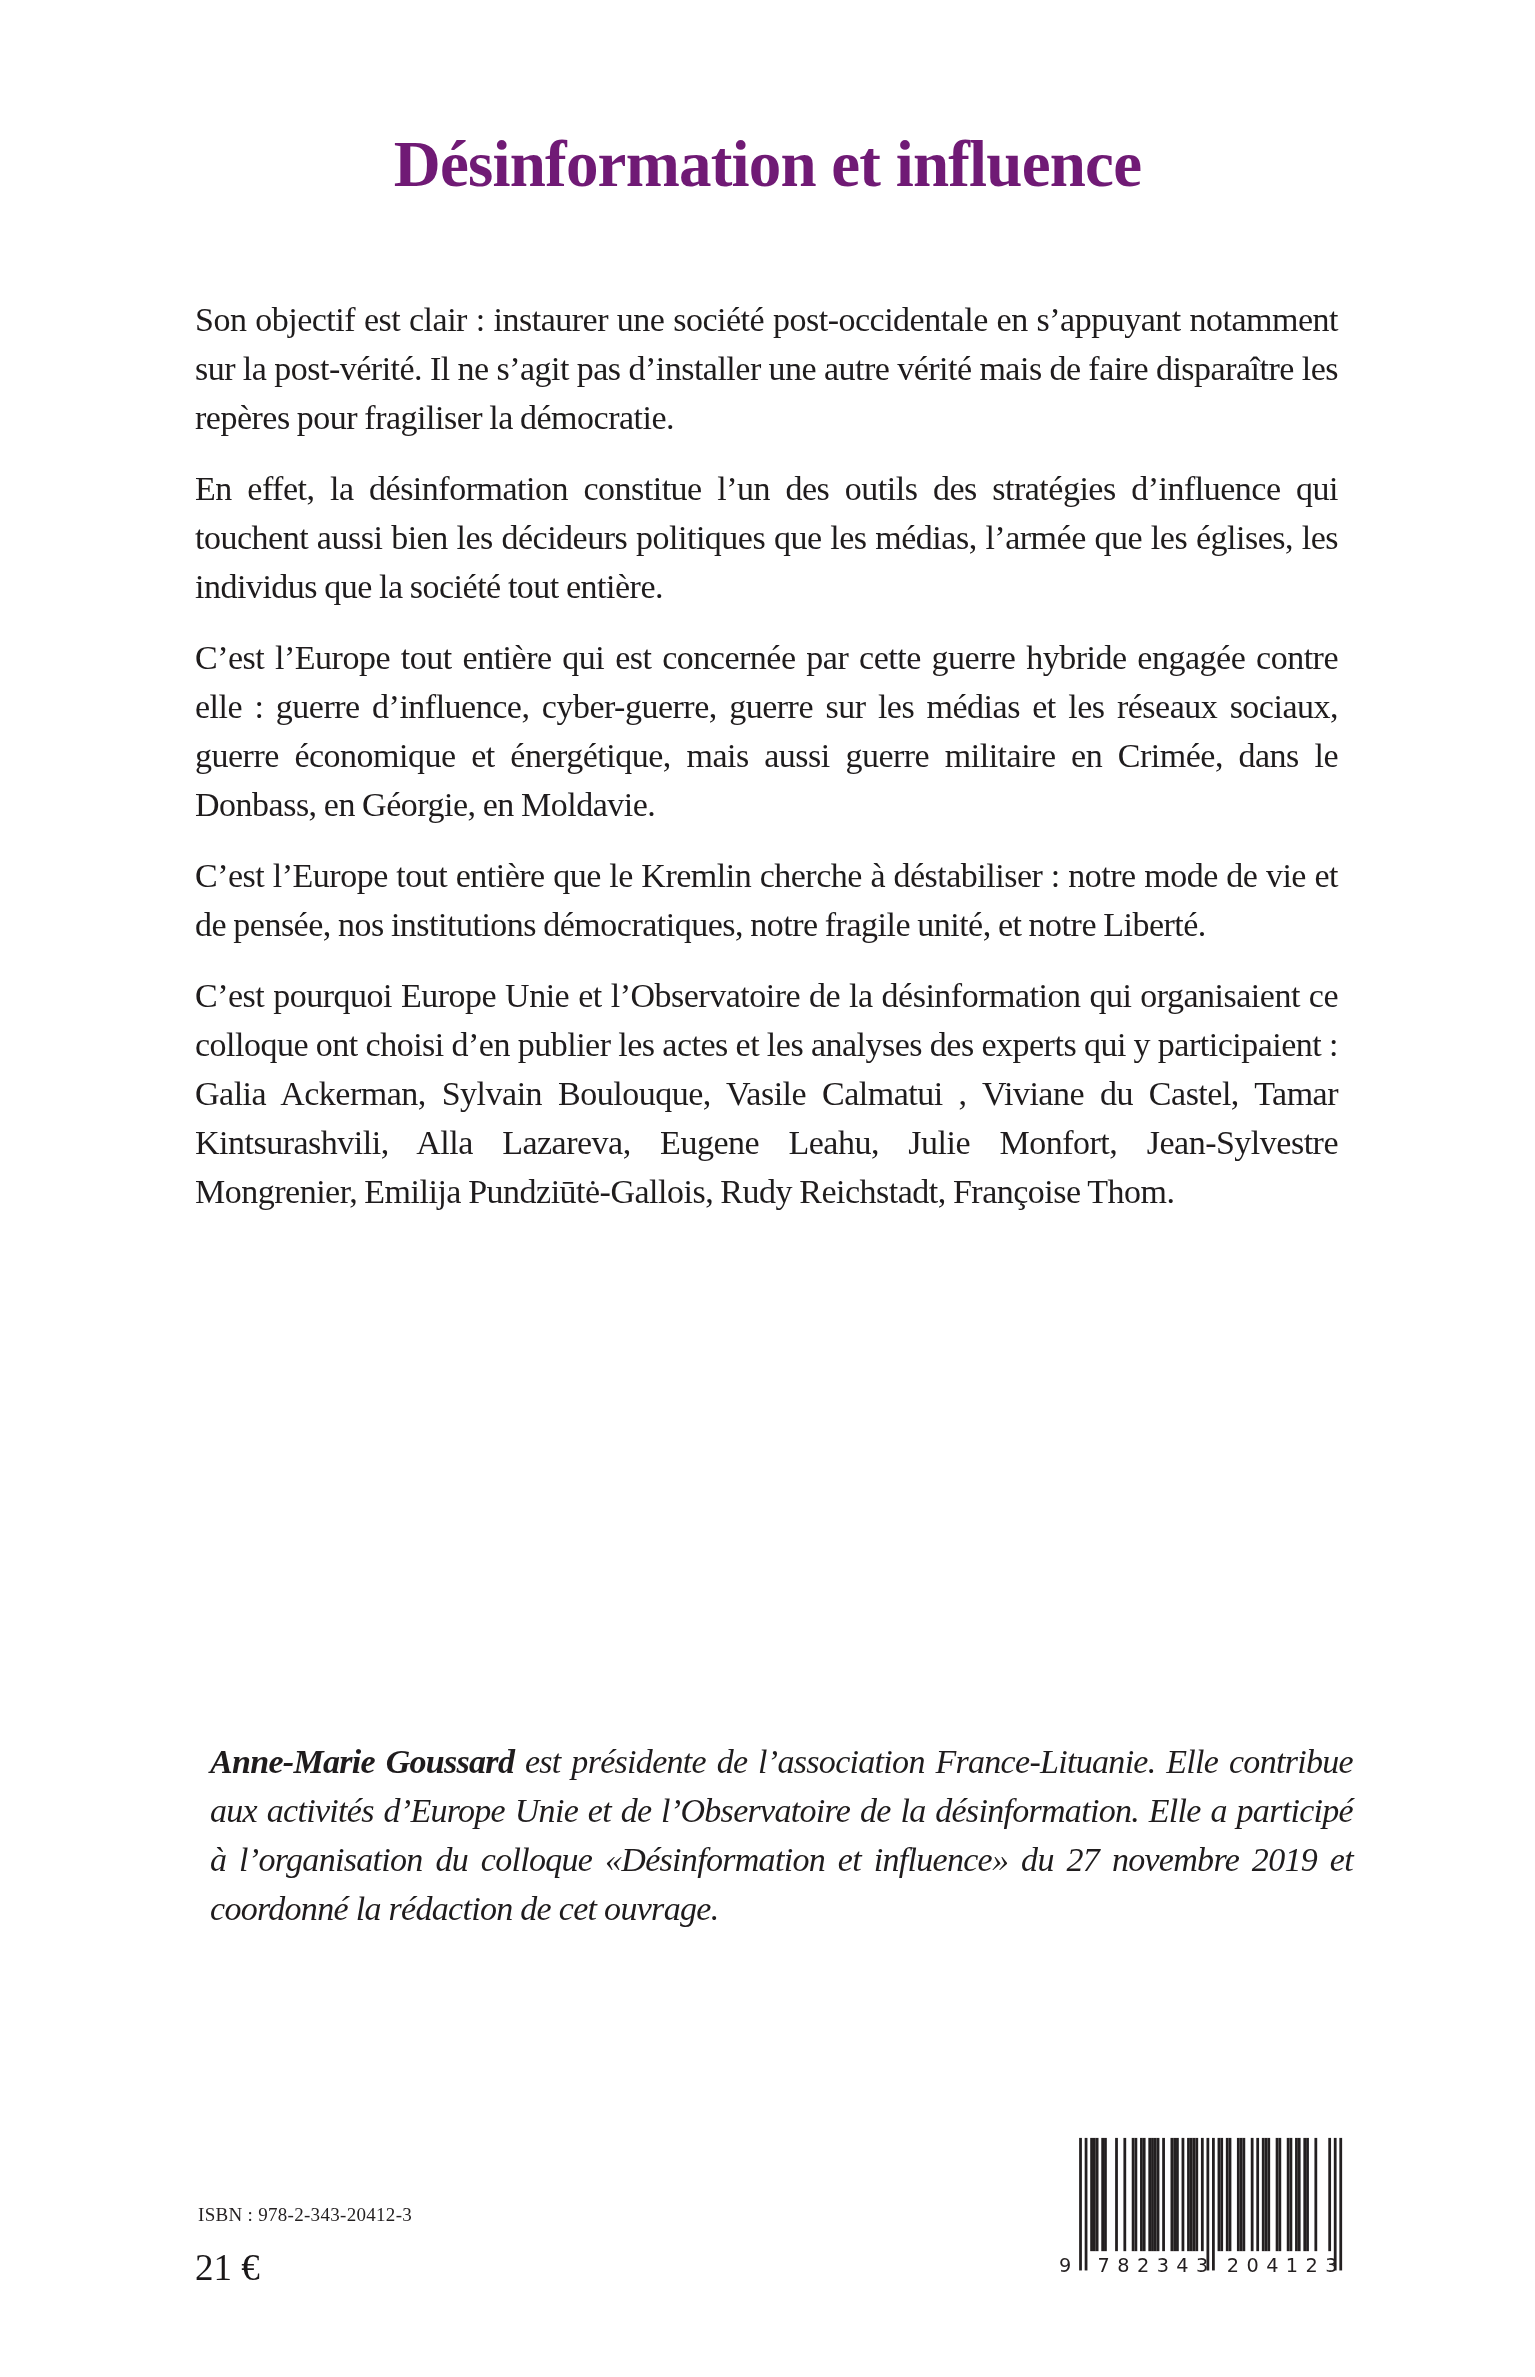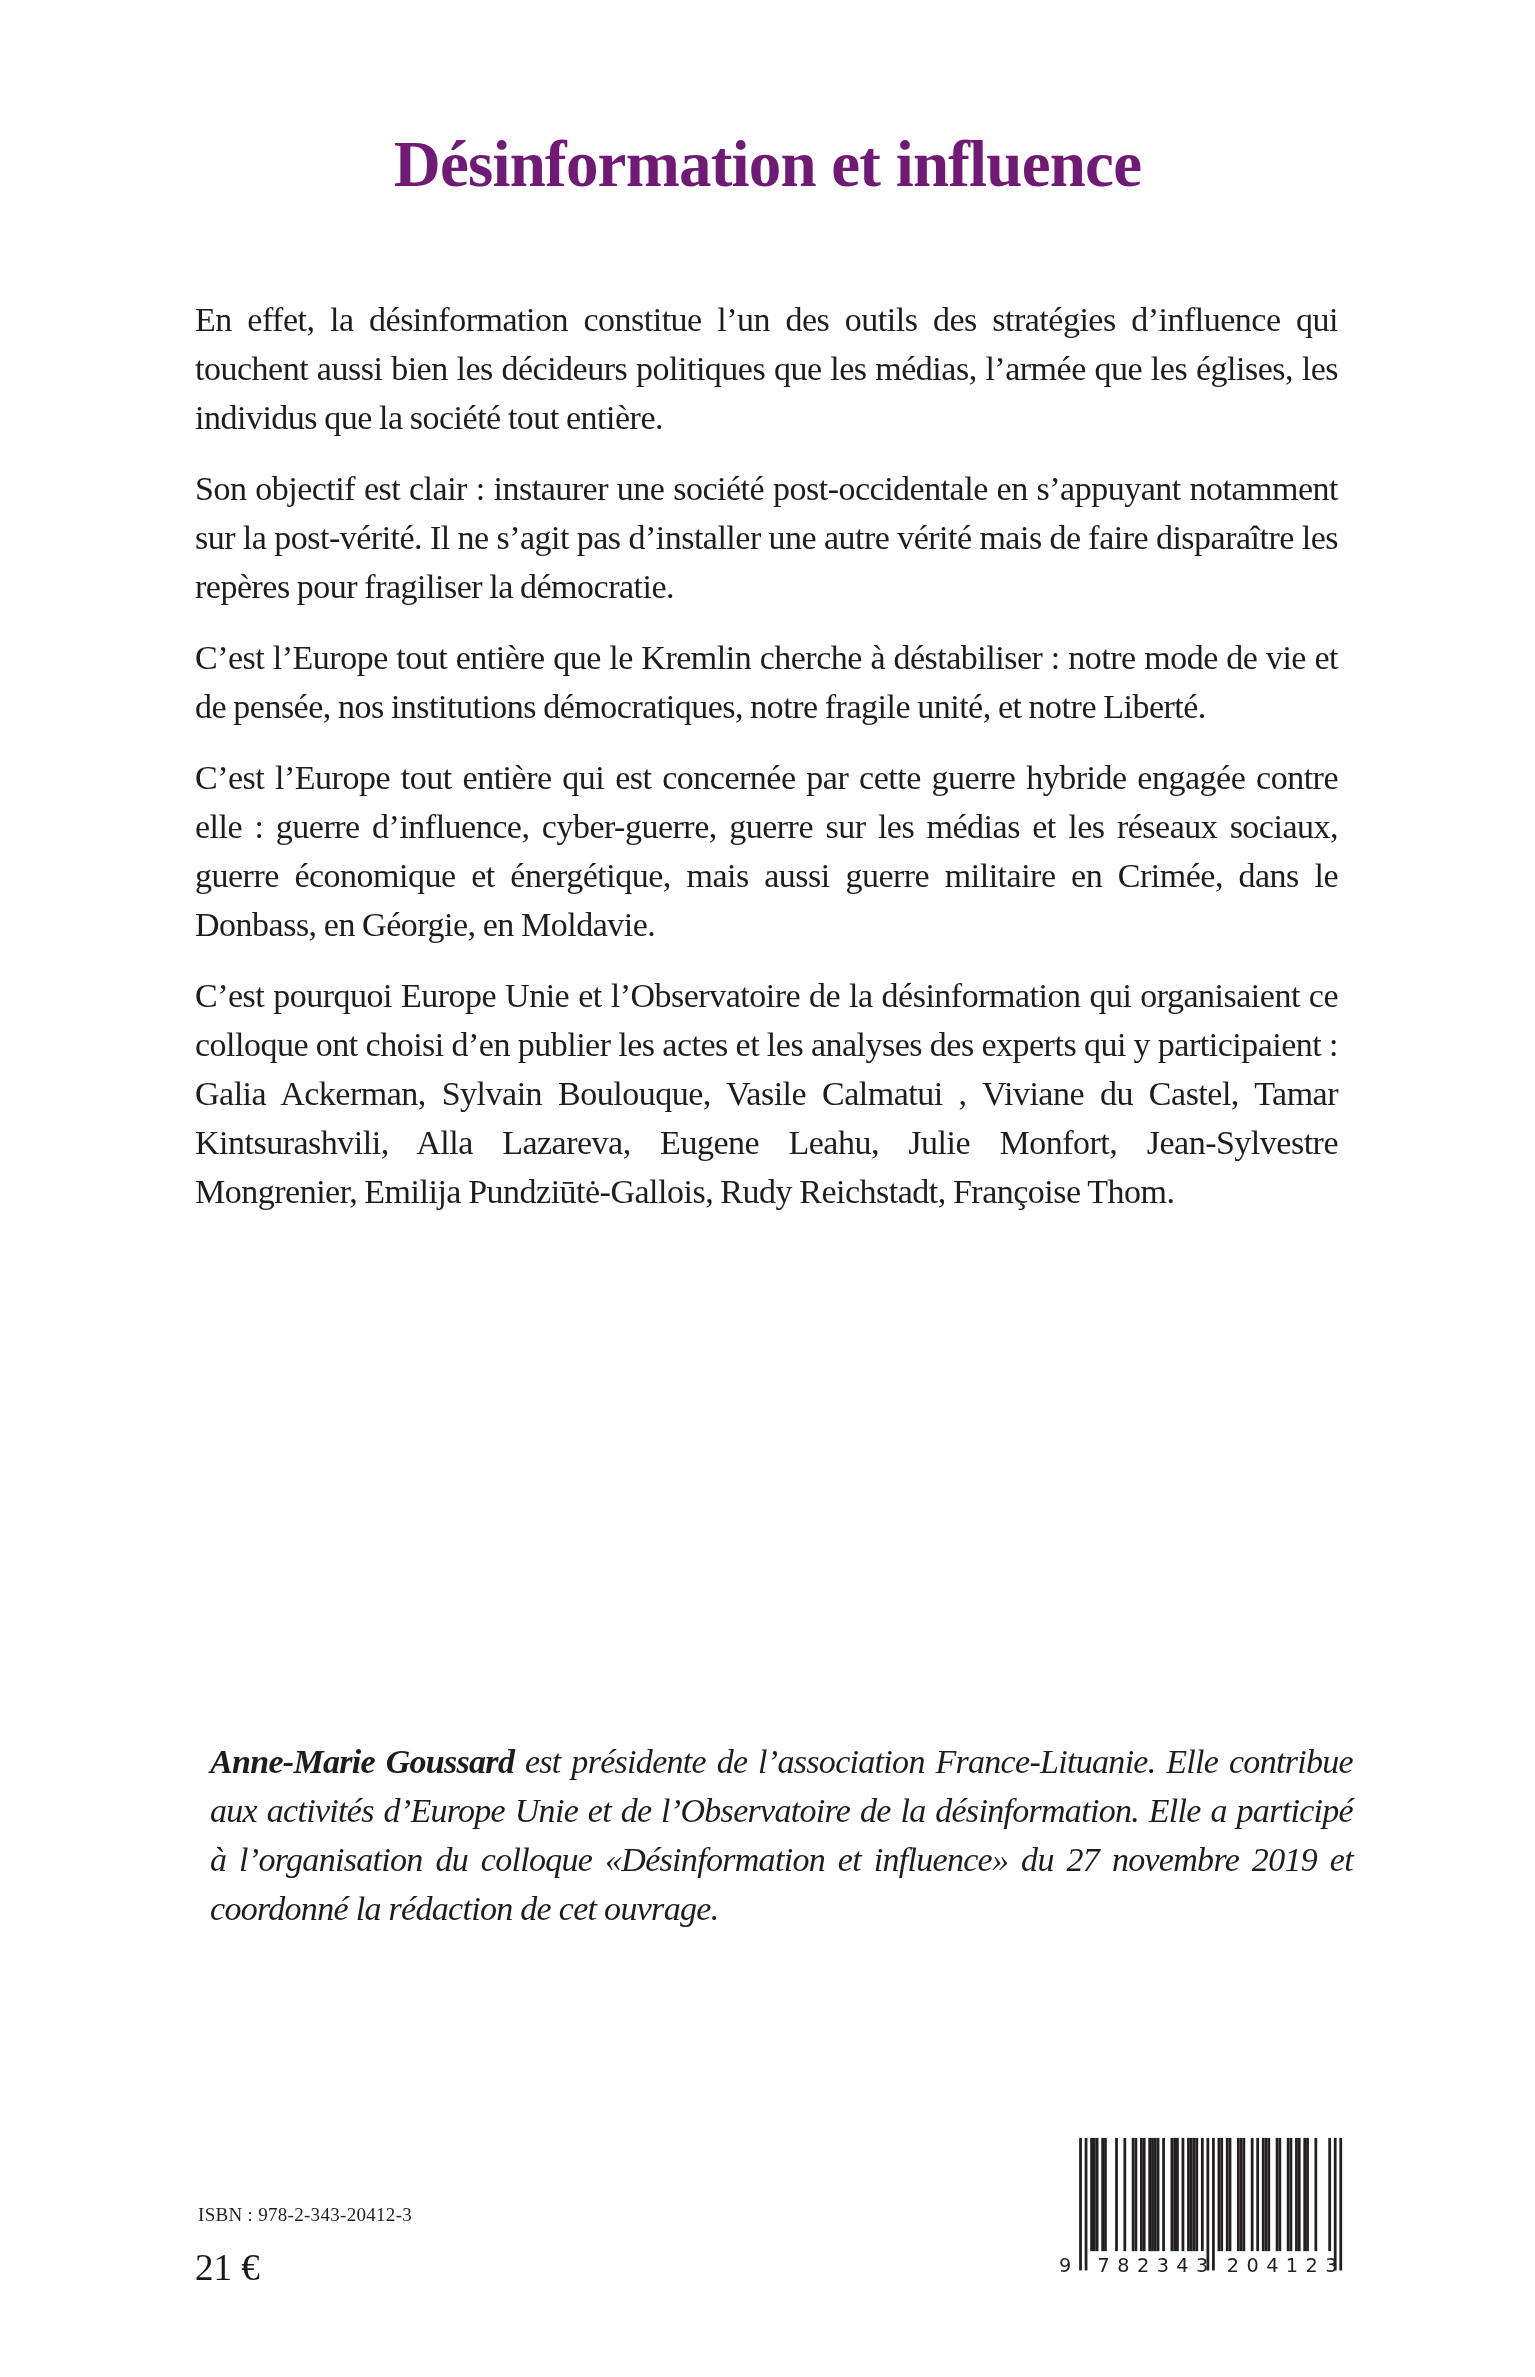--- a/index.html
+++ b/index.html
@@ -44,24 +44,24 @@
   .barcode-digits {
     font-family: "DejaVu Sans", sans-serif; font-size: 23px; fill: #231f20;
   }
 </style>
 </head>
 <body>
 
 <h1 class="title">Désinformation et influence</h1>
 
 <div class="body-text">
+  <p>Son objectif est clair : instaurer une société post-occidentale en s’appuyant notamment sur la post-vérité. Il ne s’agit pas d’installer une autre vérité mais de faire disparaître les repères pour fragiliser la démocratie.</p>
   <p>En effet, la désinformation constitue l’un des outils des stratégies d’influence qui touchent aussi bien les décideurs politiques que les médias, l’armée que les églises, les individus que la société tout entière.</p>
-  <p>Son objectif est clair : instaurer une société post-occidentale en s’appuyant notamment sur la post-vérité. Il ne s’agit pas d’installer une autre vérité mais de faire disparaître les repères pour fragiliser la démocratie.</p>
+  <p>C’est l’Europe tout entière qui est concernée par cette guerre hybride engagée contre elle : guerre d’influence, cyber-guerre, guerre sur les médias et les réseaux sociaux, guerre économique et énergétique, mais aussi guerre militaire en Crimée, dans le Donbass, en Géorgie, en Moldavie.</p>
   <p>C’est l’Europe tout entière que le Kremlin cherche à déstabiliser : notre mode de vie et de pensée, nos institutions démocratiques, notre fragile unité, et notre Liberté.</p>
-  <p>C’est l’Europe tout entière qui est concernée par cette guerre hybride engagée contre elle : guerre d’influence, cyber-guerre, guerre sur les médias et les réseaux sociaux, guerre économique et énergétique, mais aussi guerre militaire en Crimée, dans le Donbass, en Géorgie, en Moldavie.</p>
   <p>C’est pourquoi Europe Unie et l’Observatoire de la désinformation qui organisaient ce colloque ont choisi d’en publier les actes et les analyses des experts qui y participaient : Galia Ackerman, Sylvain Boulouque, Vasile Calmatui , Viviane du Castel, Tamar Kintsurashvili, Alla Lazareva, Eugene Leahu, Julie Monfort, Jean-Sylvestre Mongrenier, Emilija Pundziūtė-Gallois, Rudy Reichstadt, Françoise Thom.</p>
 </div>
 
 <p class="bio"><span class="author-name">Anne-Marie Goussard</span><span> est présidente de l’association France-Lituanie. Elle contribue aux activités d’Europe Unie et de l’Observatoire de la désinformation. Elle a participé à l’organisation du colloque «Désinformation et influence» du 27 novembre 2019 et coordonné la rédaction de cet ouvrage.</span></p>
 
 <div class="isbn">ISBN : 978-2-343-20412-3</div>
 <div class="price">21 €</div>
 
 <div class="barcode">
   <svg id="barcode-svg" width="302" height="143" viewBox="0 0 360 170">

